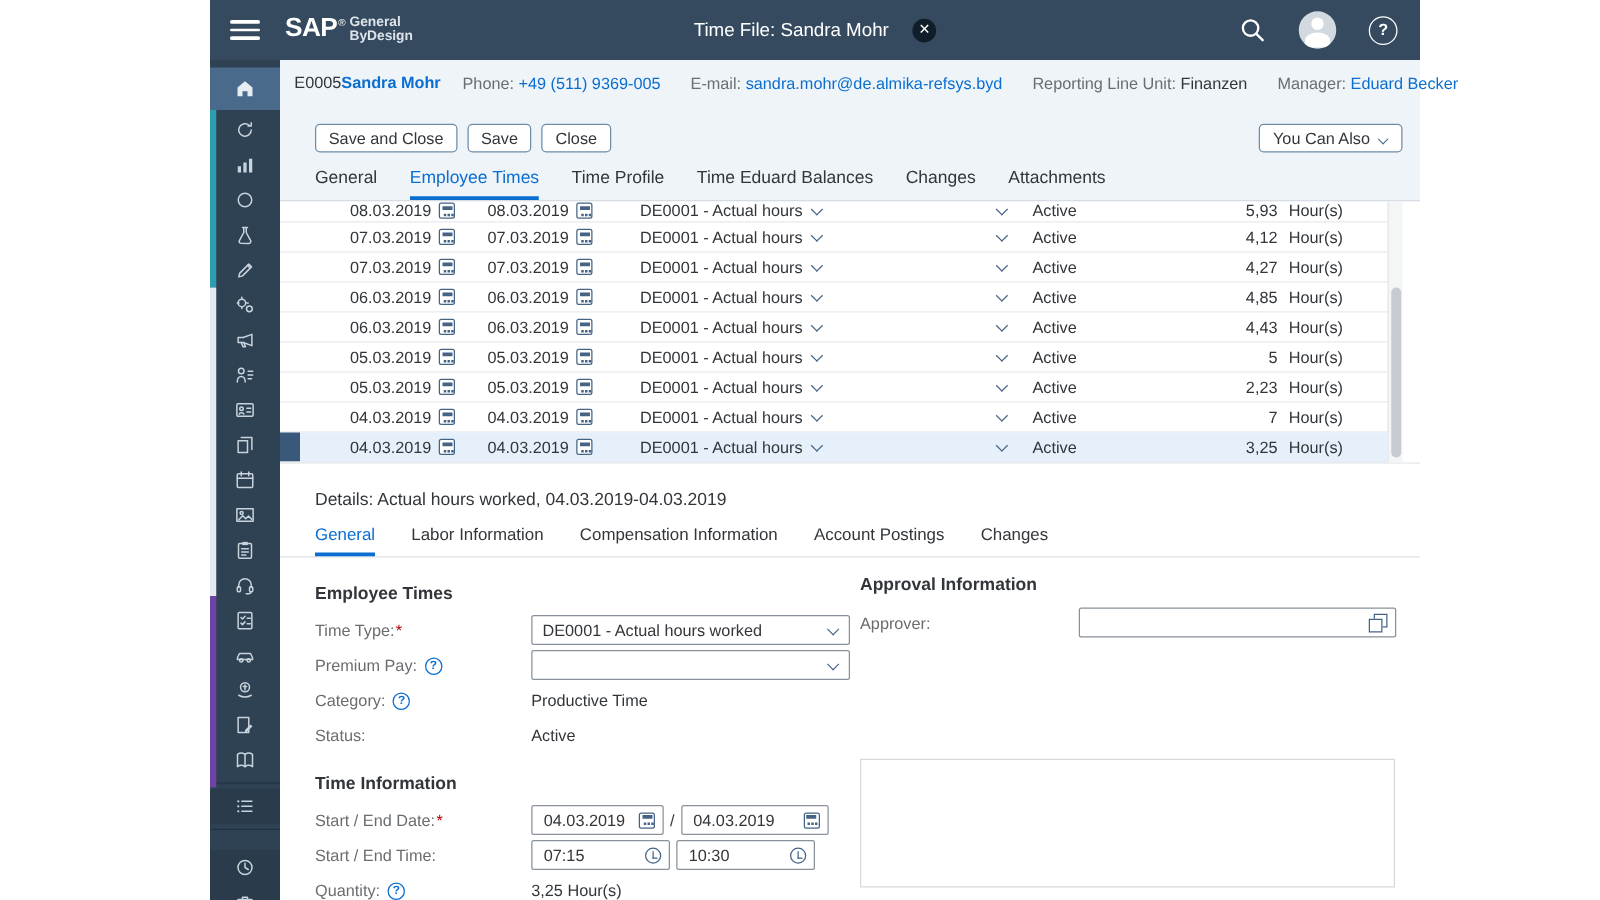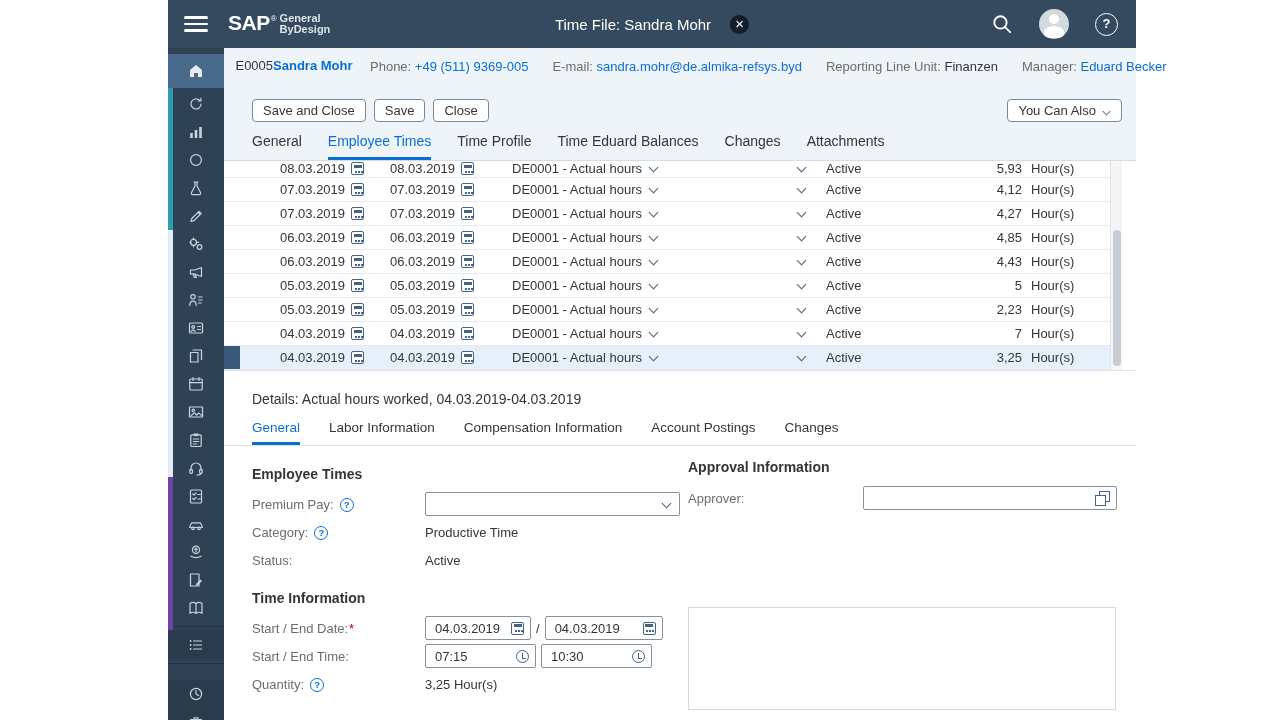--- a/index.html
+++ b/index.html
@@ -598,20 +598,27 @@
           <span class="subtab active">General</span>
           <span class="subtab">Labor Information</span>
           <span class="subtab">Compensation Information</span>
           <span class="subtab">Account Postings</span>
           <span class="subtab">Changes</span>
         </div>
 
         <div class="sect et">Employee Times</div>
 
         <div class="frow">
+          <span class="lbl req">Time Type:</span>
+          <div class="selbox">
+            <span>DE0001 - Actual hours worked</span>
+            <span class="chev"></span>
+          </div>
+        </div>
+        <div class="frow">
           <span><span class="lbl">Premium Pay:</span><span class="hq"></span></span>
           <div class="selbox">
             <span></span>
             <span class="chev"></span>
           </div>
         </div>
         <div class="frow">
           <span><span class="lbl">Category:</span><span class="hq"></span></span>
           <span class="val">Productive Time</span>
         </div>

